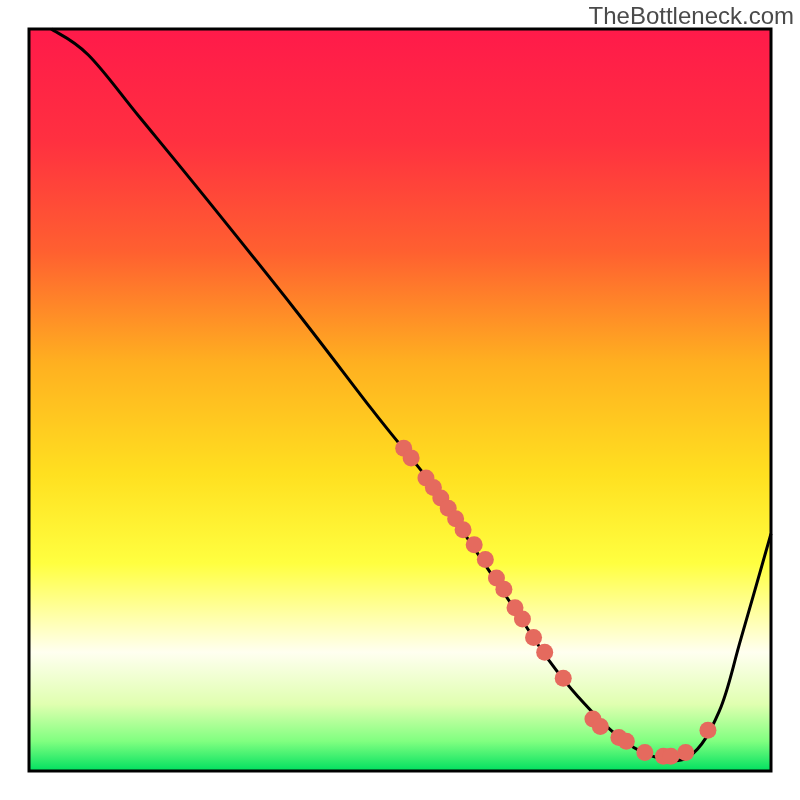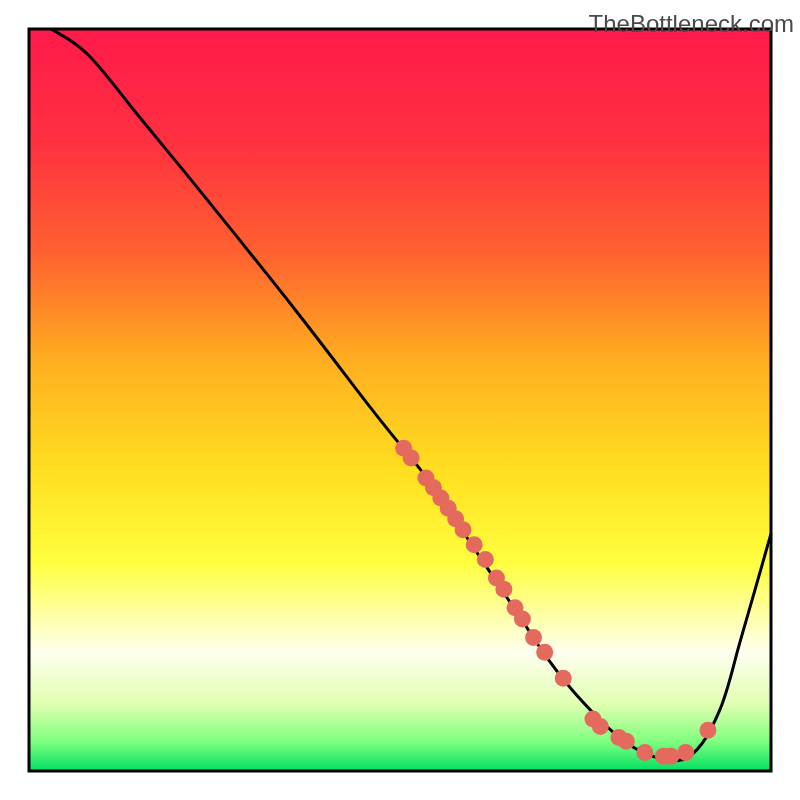--- a/index.html
+++ b/index.html
@@ -11,21 +11,21 @@
     font-family: Arial, Helvetica, sans-serif;
     background: #ffffff;
   }
   #chart-container {
     position: relative;
     width: 800px;
     height: 800px;
   }
   #watermark {
     position: absolute;
-    top: 10px;
+    top: 2px;
     right: 6px;
     color: #4a4a4a;
     font-size: 24px;
     font-weight: 500;
     z-index: 10;
     font-family: Arial, sans-serif;
   }
   svg {
     position: absolute;
     top: 0;

